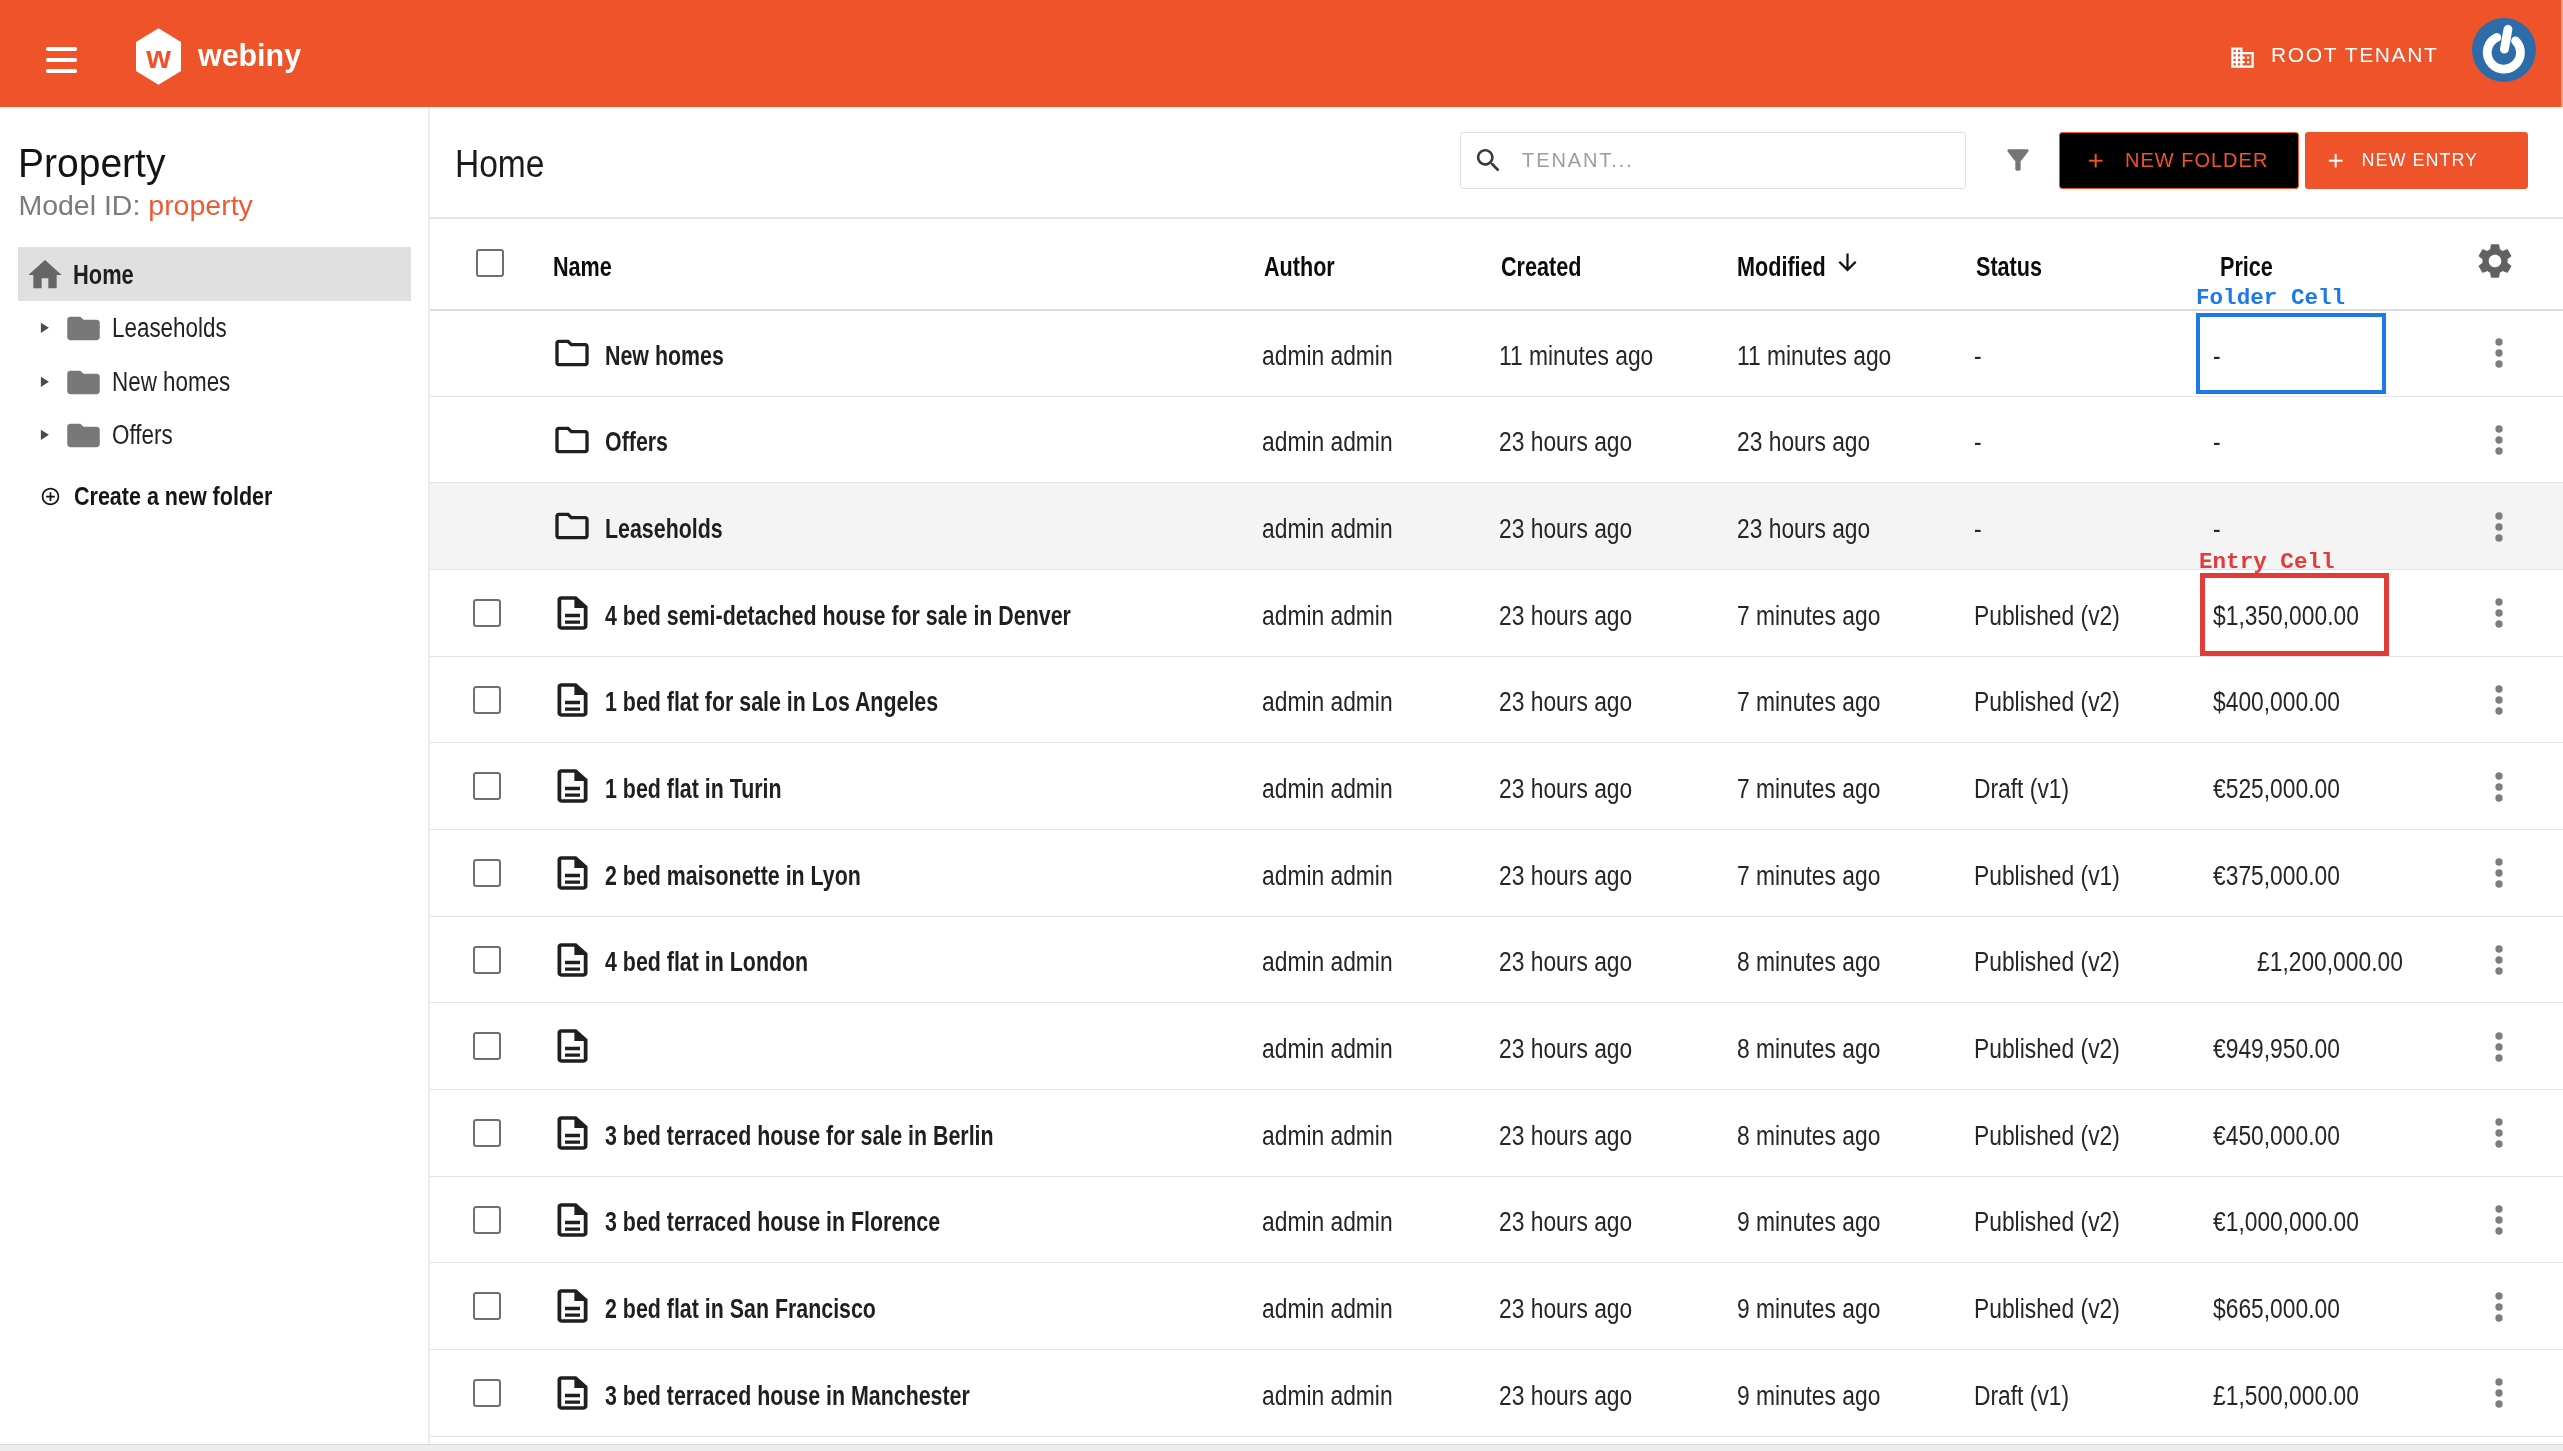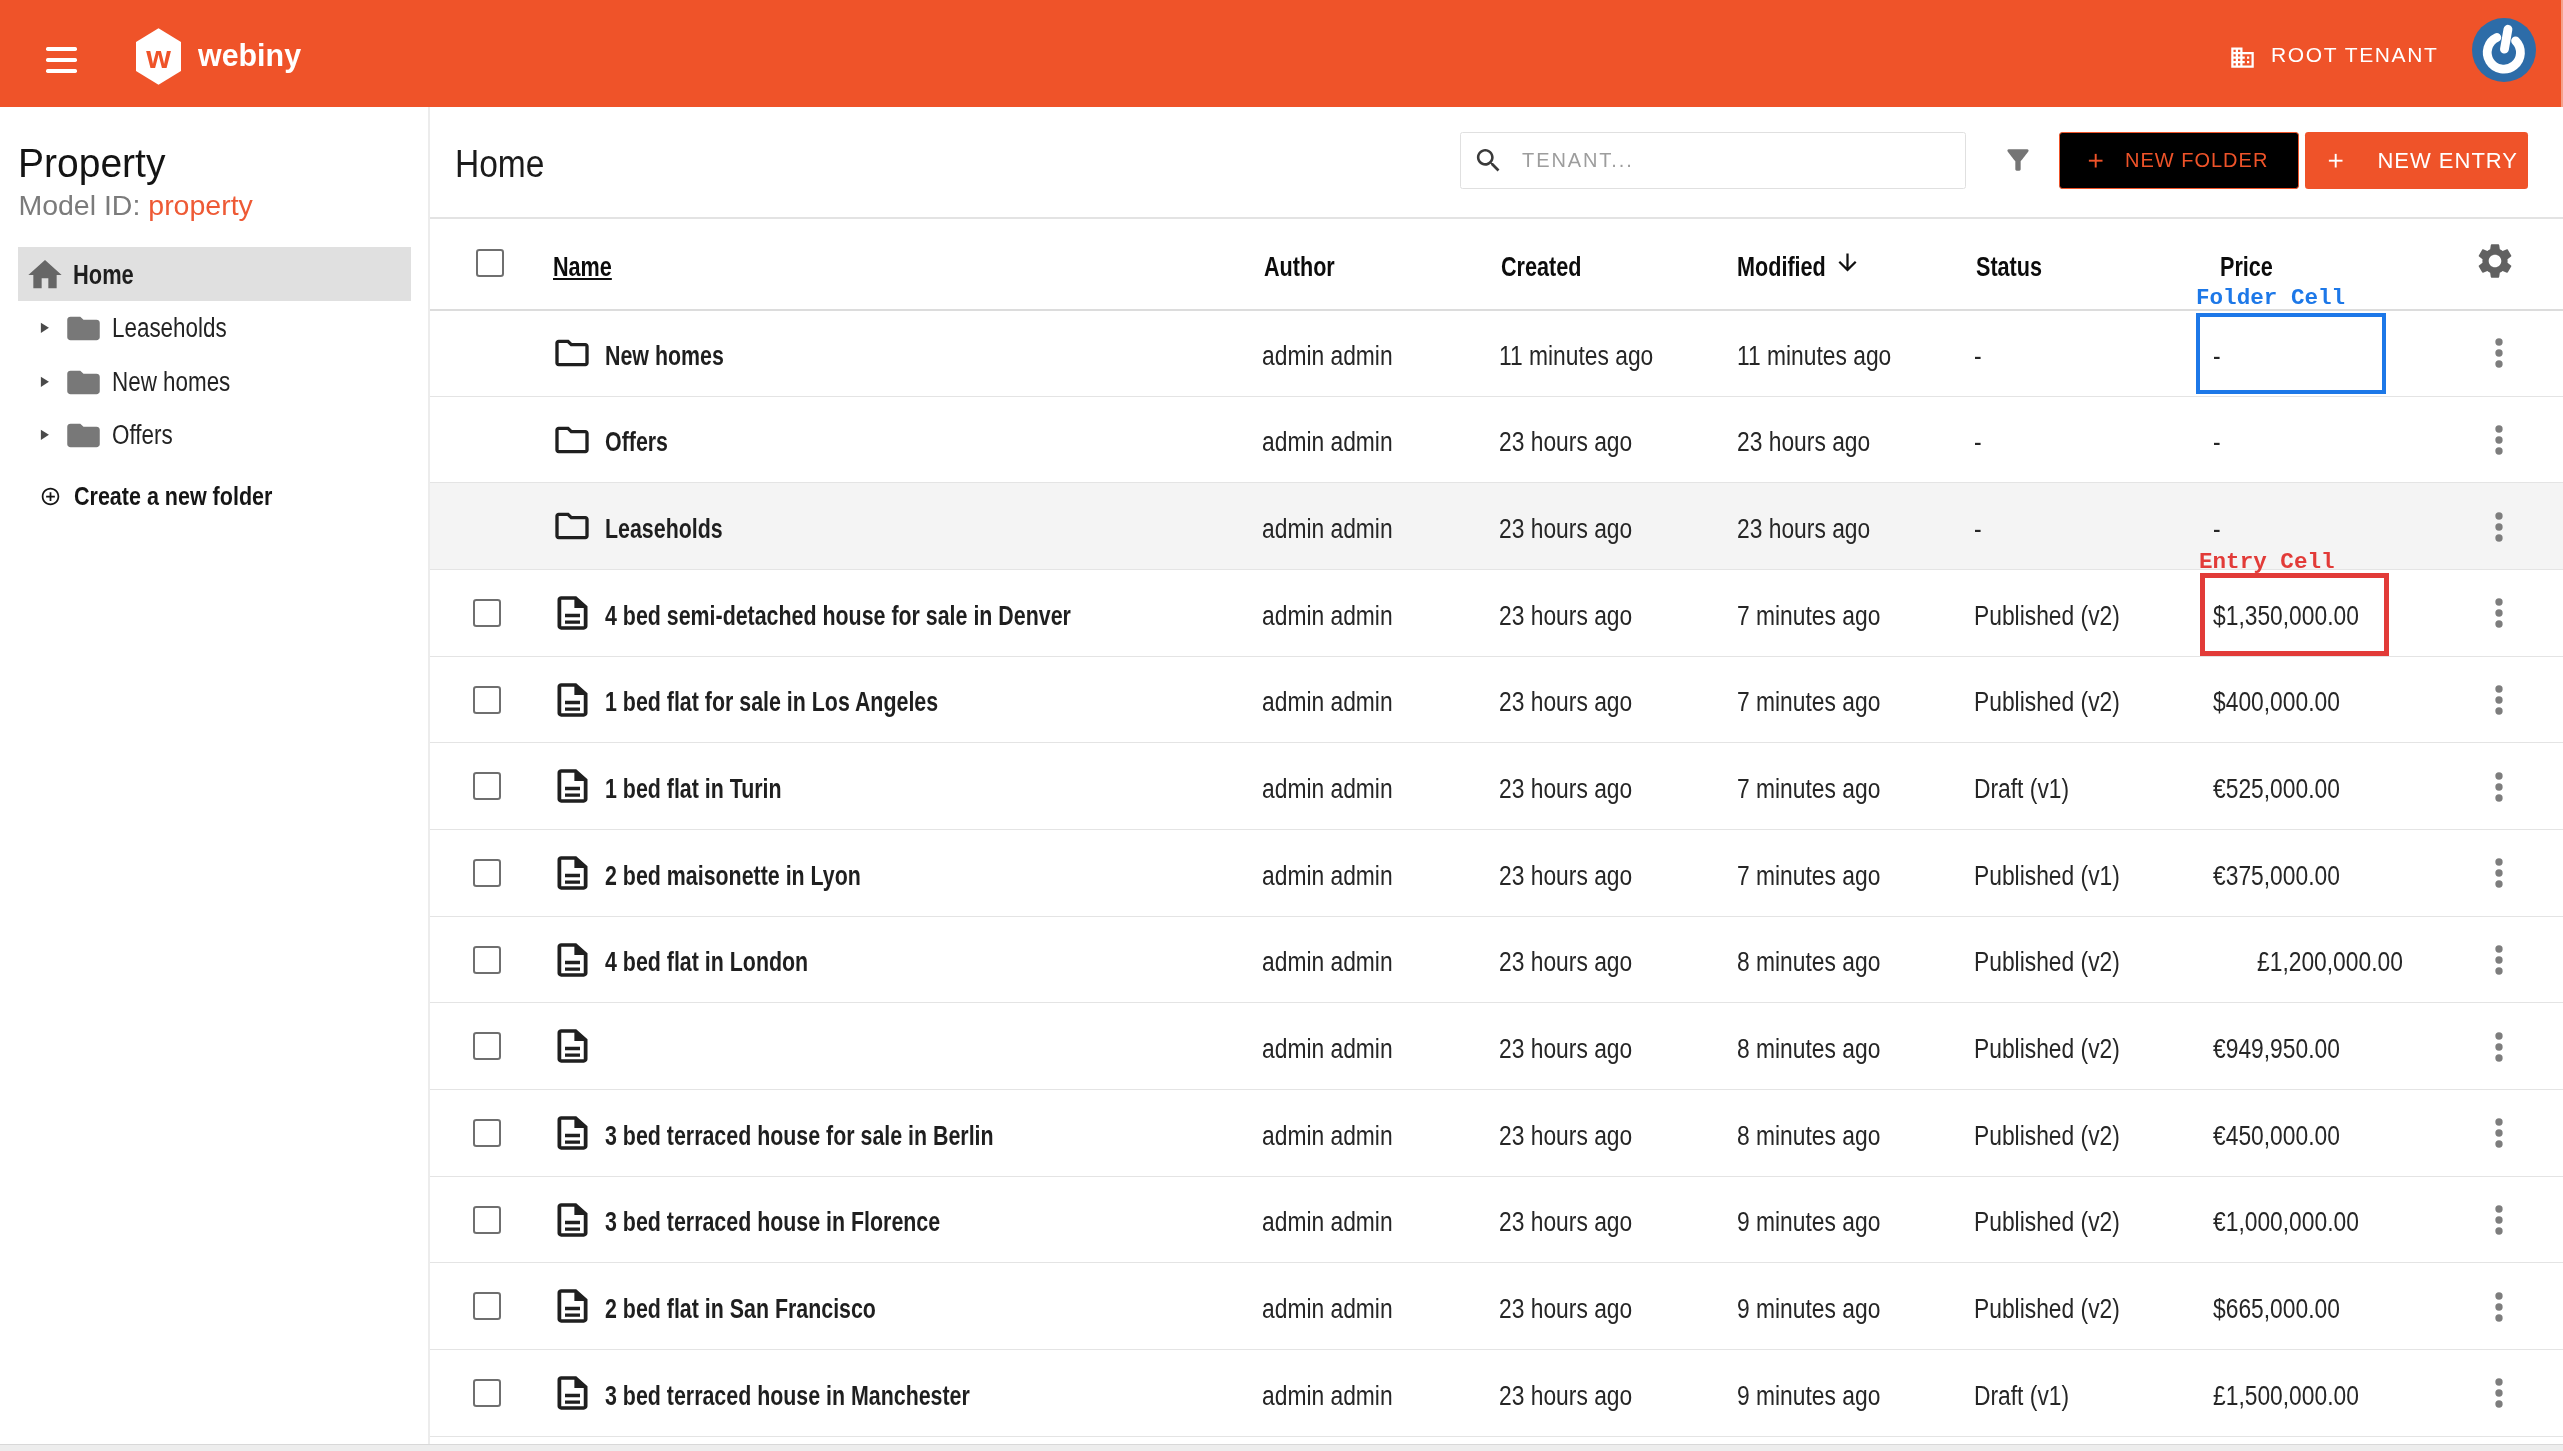--- a/index.html
+++ b/index.html
@@ -112,25 +112,25 @@
         <path d="M11 5h2v14h-2z" fill="#EF5329"></path>
         <path d="M5 11h14v2H5z" fill="#EF5329"></path>
       </svg>
 <span style="margin-left:17.6px;font-size:20px;letter-spacing:1px;color:#EF5329;">NEW FOLDER</span>
 </div>
 <div class="abs flex" style="left:2305px;top:132px;width:223px;height:57px;border-radius:3.3px;background:#EF5329;">
 <svg width="23.4" height="23.4" viewBox="0 0 24 24" style="margin-left:19px;">
         <path d="M11 5h2v14h-2z" fill="#fff"></path>
         <path d="M5 11h14v2H5z" fill="#fff"></path>
       </svg>
-<span style="margin-left:30px;font-size:22px;letter-spacing:1px;color:#fff;">NEW ENTRY</span>
+<span style="margin-left:14px;font-size:18px;letter-spacing:1px;color:#fff;">NEW ENTRY</span>
 </div>
 <div class="abs" style="left:430px;top:217px;width:2134px;height:1.7px;background:#e3e3e3;"></div>
 <div class="abs" style="left:476px;top:249px;width:28px;height:28px;border:2.5px solid #6f6f6f;border-radius:3.3px;"></div>
-<div class="abs flex thdr" style="left:553px;top:242px;height:47px;text-decoration:underline;">
+<div class="abs flex thdr" style="left:553px;top:242px;height:47px;">
       <span class="sx" style="transform:scaleX(0.8);position:relative;top:1.7px;">Name</span>
     </div>
 <div class="abs flex thdr" style="left:1264px;top:242px;height:47px;">
       <span class="sx" style="transform:scaleX(0.8);position:relative;top:1.7px;">Author</span>
     </div>
 <div class="abs flex thdr" style="left:1501px;top:242px;height:47px;">
       <span class="sx" style="transform:scaleX(0.8);position:relative;top:1.7px;">Created</span>
     </div>
 <div class="abs flex thdr" style="left:1737px;top:242px;height:47px;">
       <span class="sx" style="transform:scaleX(0.8);position:relative;top:1.7px;">Modified</span>

